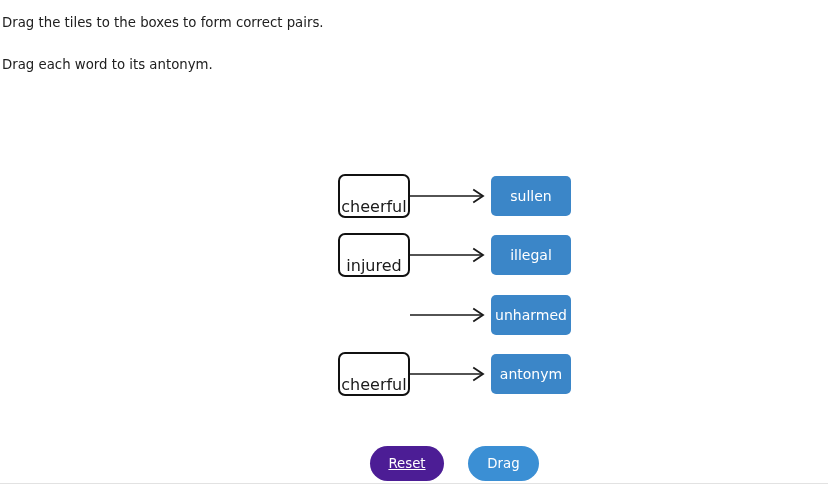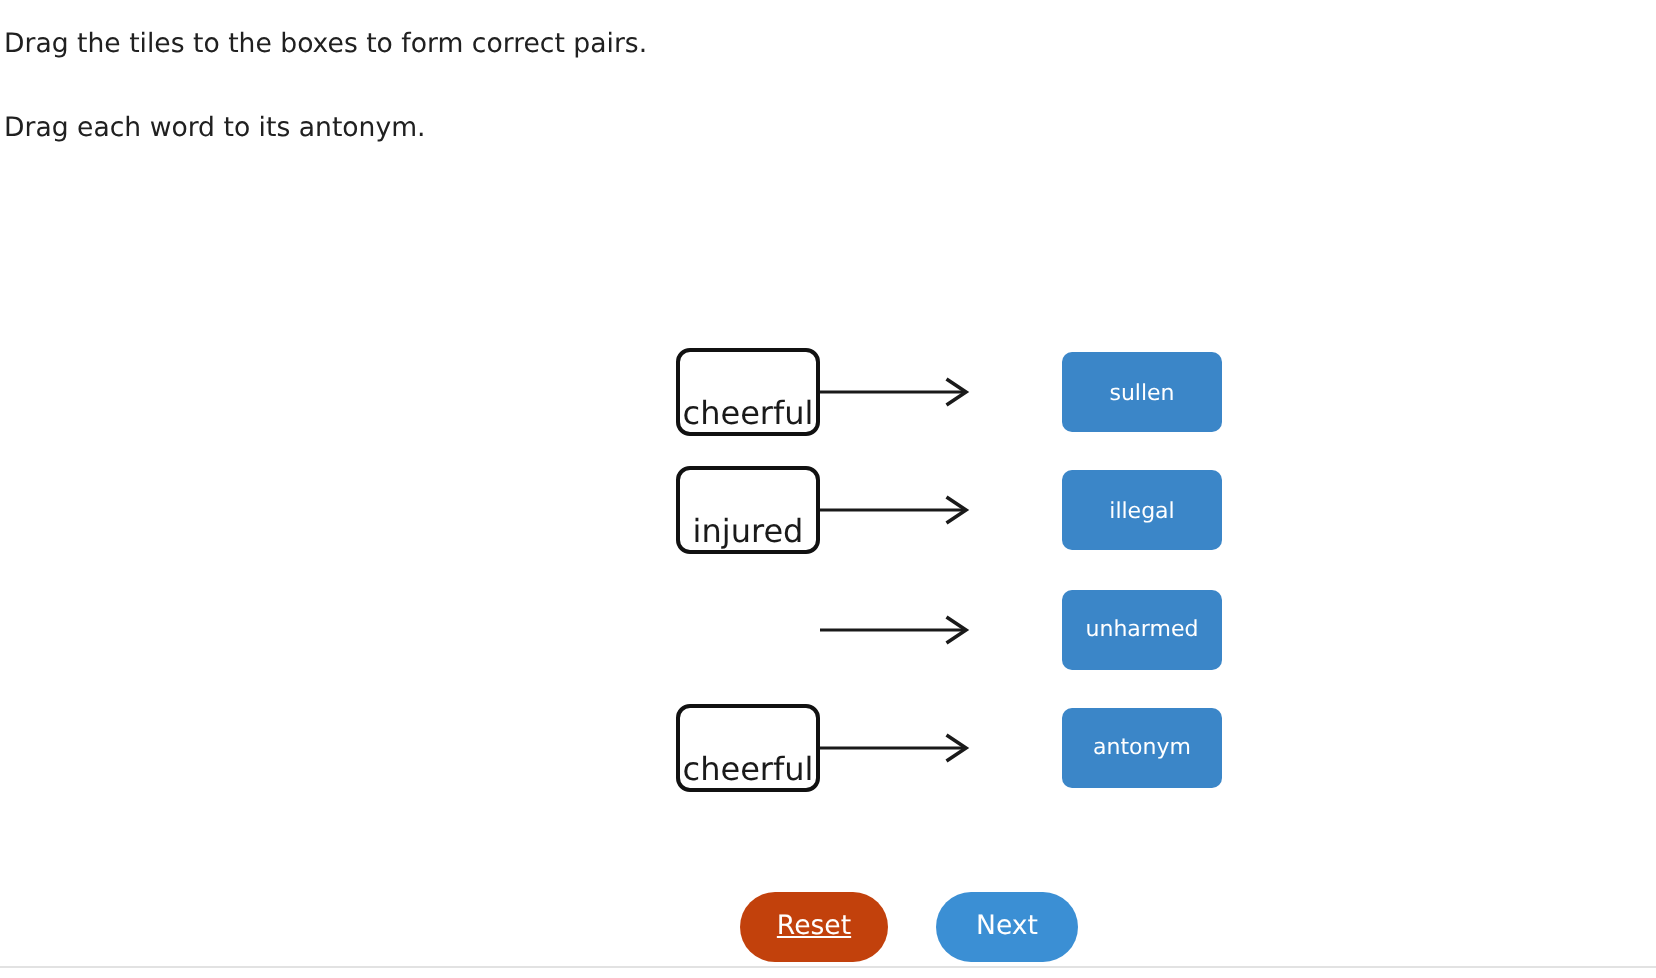--- a/index.html
+++ b/index.html
@@ -75,26 +75,25 @@
     left: 153px;
     top: 2px;
     width: 80px;
     height: 40px;
     box-sizing: border-box;
     border-radius: 5px;
     background: #3b86c8;
     display: flex;
     align-items: center;
     justify-content: center;
-    font-size: 11px;
+    font-size: 14px;
     color: #ffffff;
     cursor: move;
     overflow: hidden;
     white-space: nowrap;
-    margin-left: 40px;
   }
 
   
   .button-bar {
     position: absolute;
     left: 0px;
     top: 446px;
     width: 828px;
     height: 36px;
   }
@@ -110,21 +109,21 @@
     color: #ffffff;
     cursor: pointer;
     display: flex;
     align-items: center;
     justify-content: center;
     padding: 0;
   }
   .btn-reset {
     left: 370px;
     width: 74px;
-    background: #c2410c;
+    background: #4c1d95;
     text-decoration: underline;
   }
   .btn-next {
     left: 468px;
     width: 71px;
     background: #3b8fd4;
   }
 
   .bottom-divider {
     position: absolute;
@@ -199,16 +198,16 @@
     </span>
     <div class="tile">
       <span>antonym</span>
     </div>
   </div>
 
 </div>
 
 <div class="button-bar">
   <button class="btn btn-reset">Reset</button>
-  <button class="btn btn-next">Next</button>
+  <button class="btn btn-next">Drag</button>
 </div>
 
 <div class="bottom-divider"></div>
 
 </body></html>

